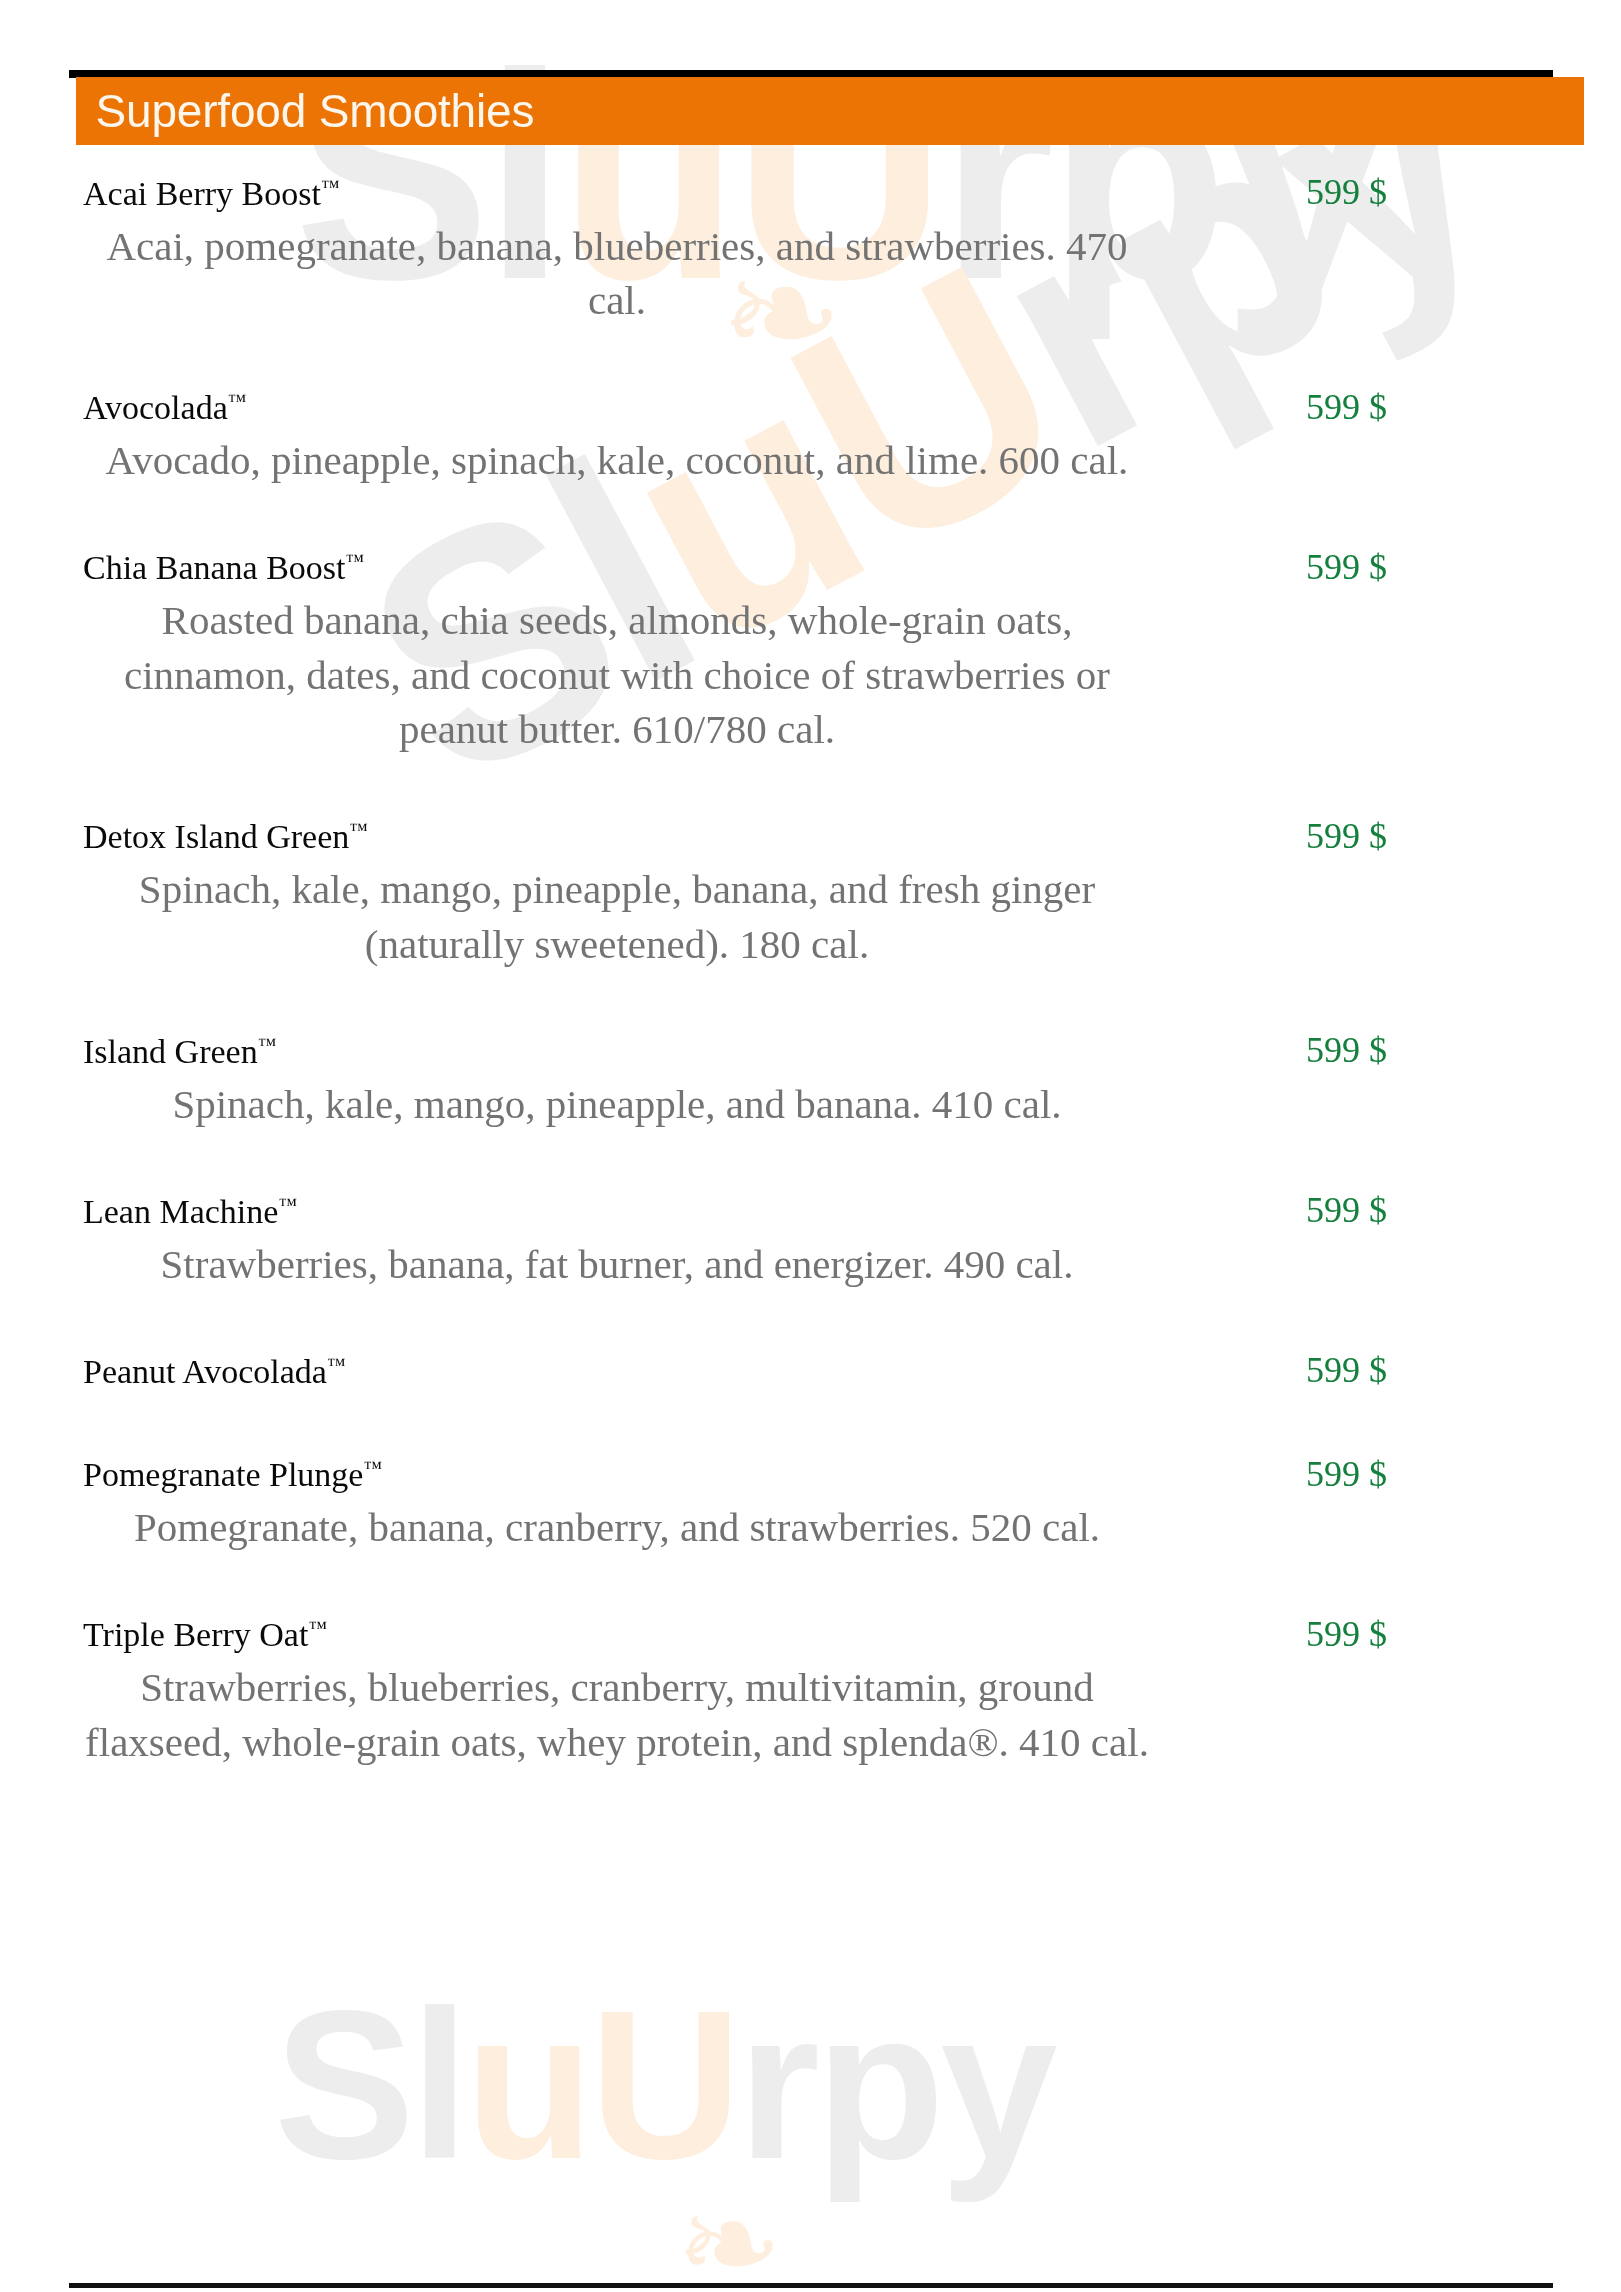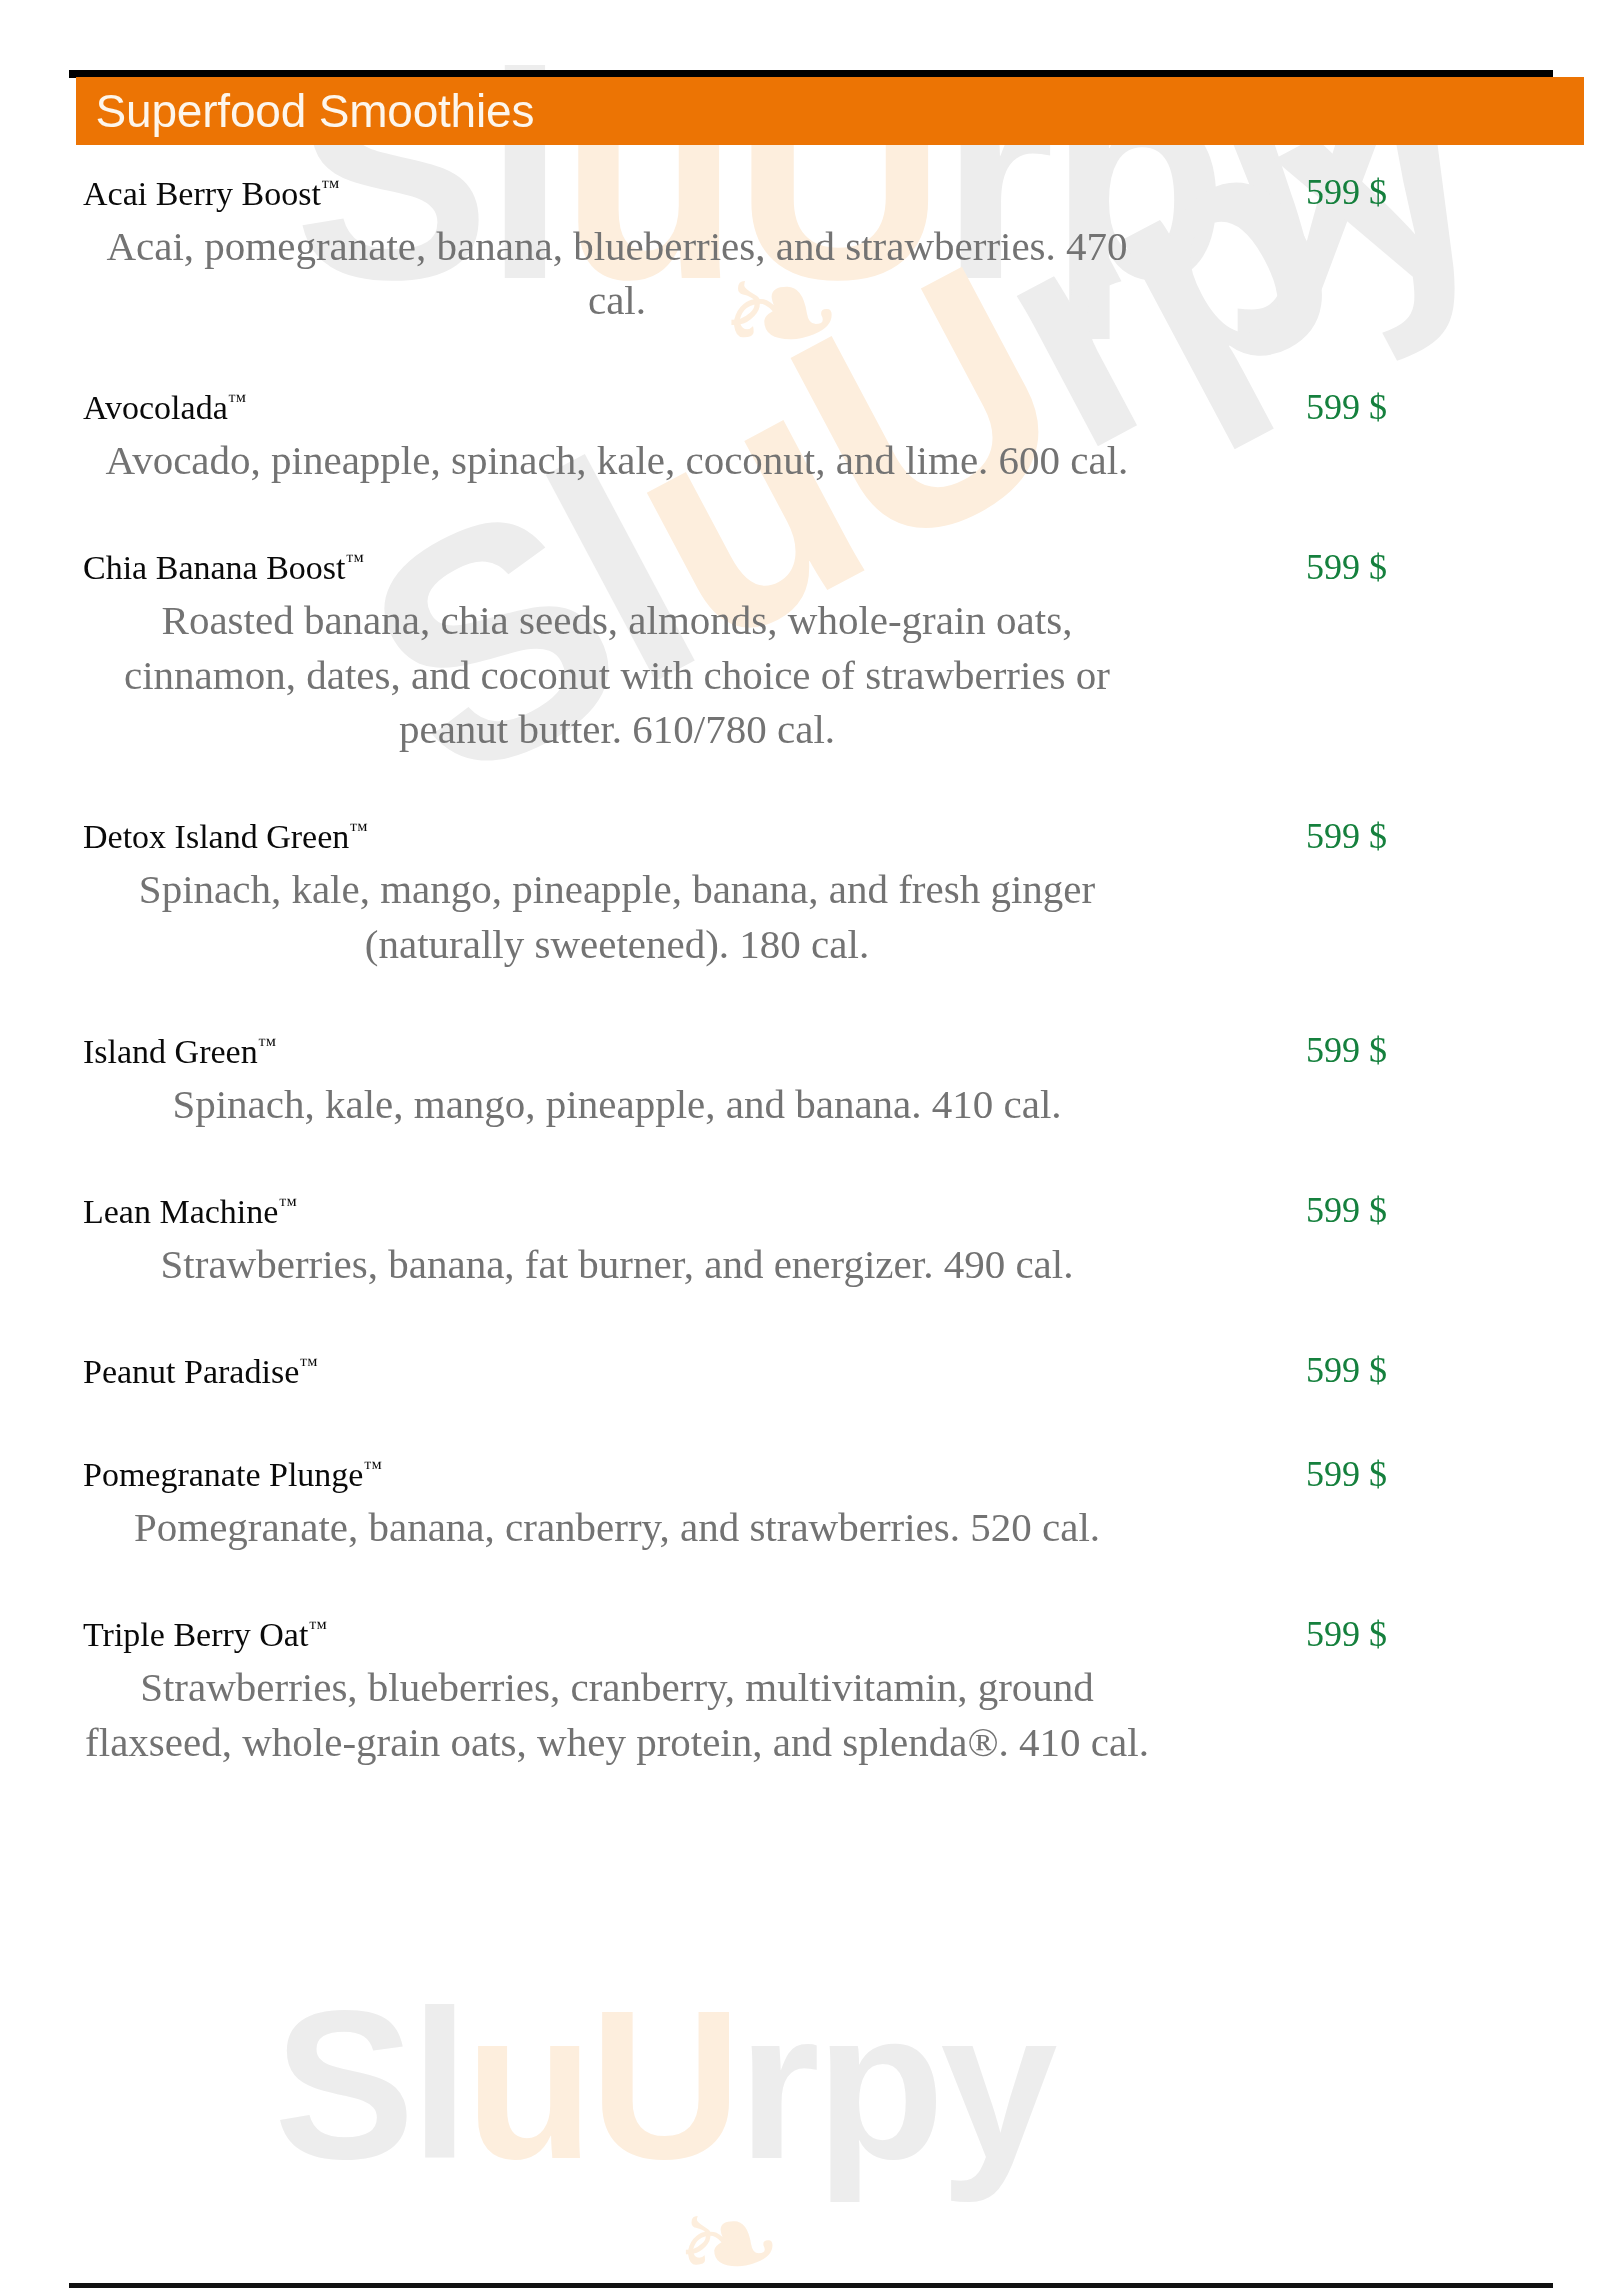--- a/index.html
+++ b/index.html
@@ -223,21 +223,21 @@
       </div>
       <div class="menu-item">
         <div class="item-row">
           <div class="item-name"><span>Lean Machine</span><sup>™</sup></div>
           <div class="item-price">599 $</div>
         </div>
         <div class="item-desc">Strawberries, banana, fat burner, and energizer. 490 cal.</div>
       </div>
       <div class="menu-item">
         <div class="item-row">
-          <div class="item-name"><span>Peanut Paradise</span><sup>™</sup></div>
+          <div class="item-name"><span>Peanut Avocolada</span><sup>™</sup></div>
           <div class="item-price">599 $</div>
         </div>
       </div>
       <div class="menu-item">
         <div class="item-row">
           <div class="item-name"><span>Pomegranate Plunge</span><sup>™</sup></div>
           <div class="item-price">599 $</div>
         </div>
         <div class="item-desc">Pomegranate, banana, cranberry, and strawberries. 520 cal.</div>
       </div>

